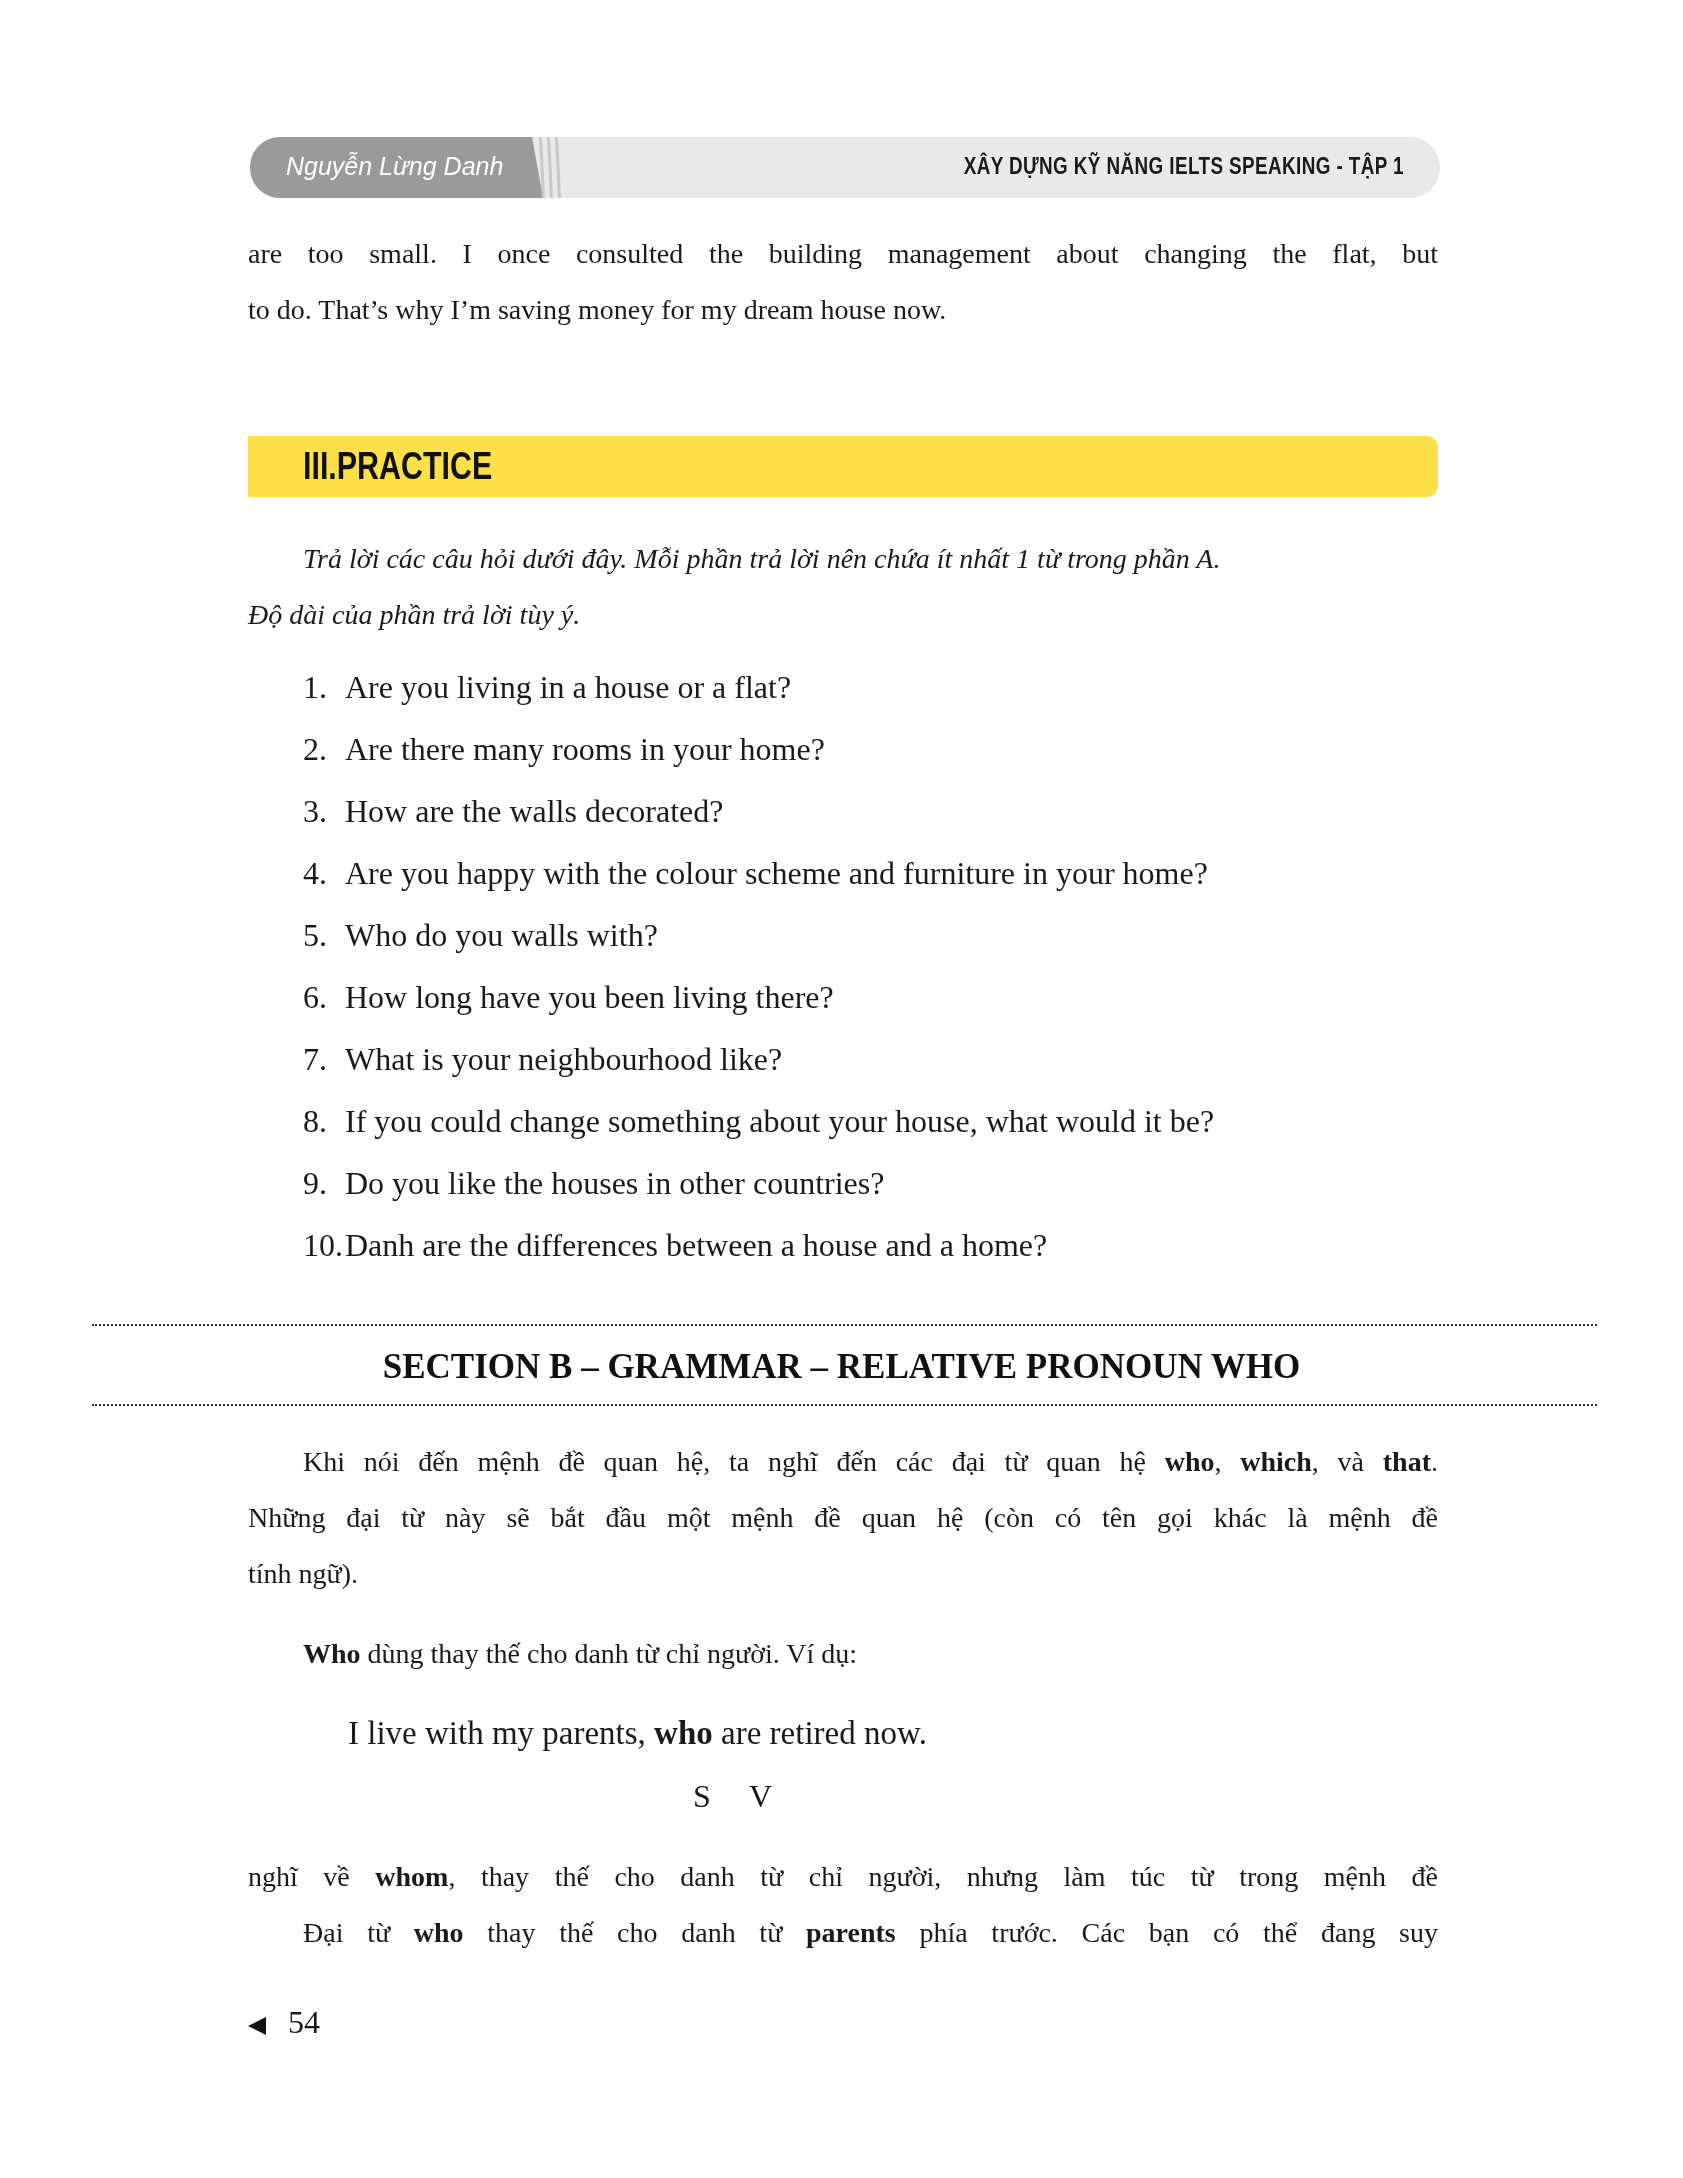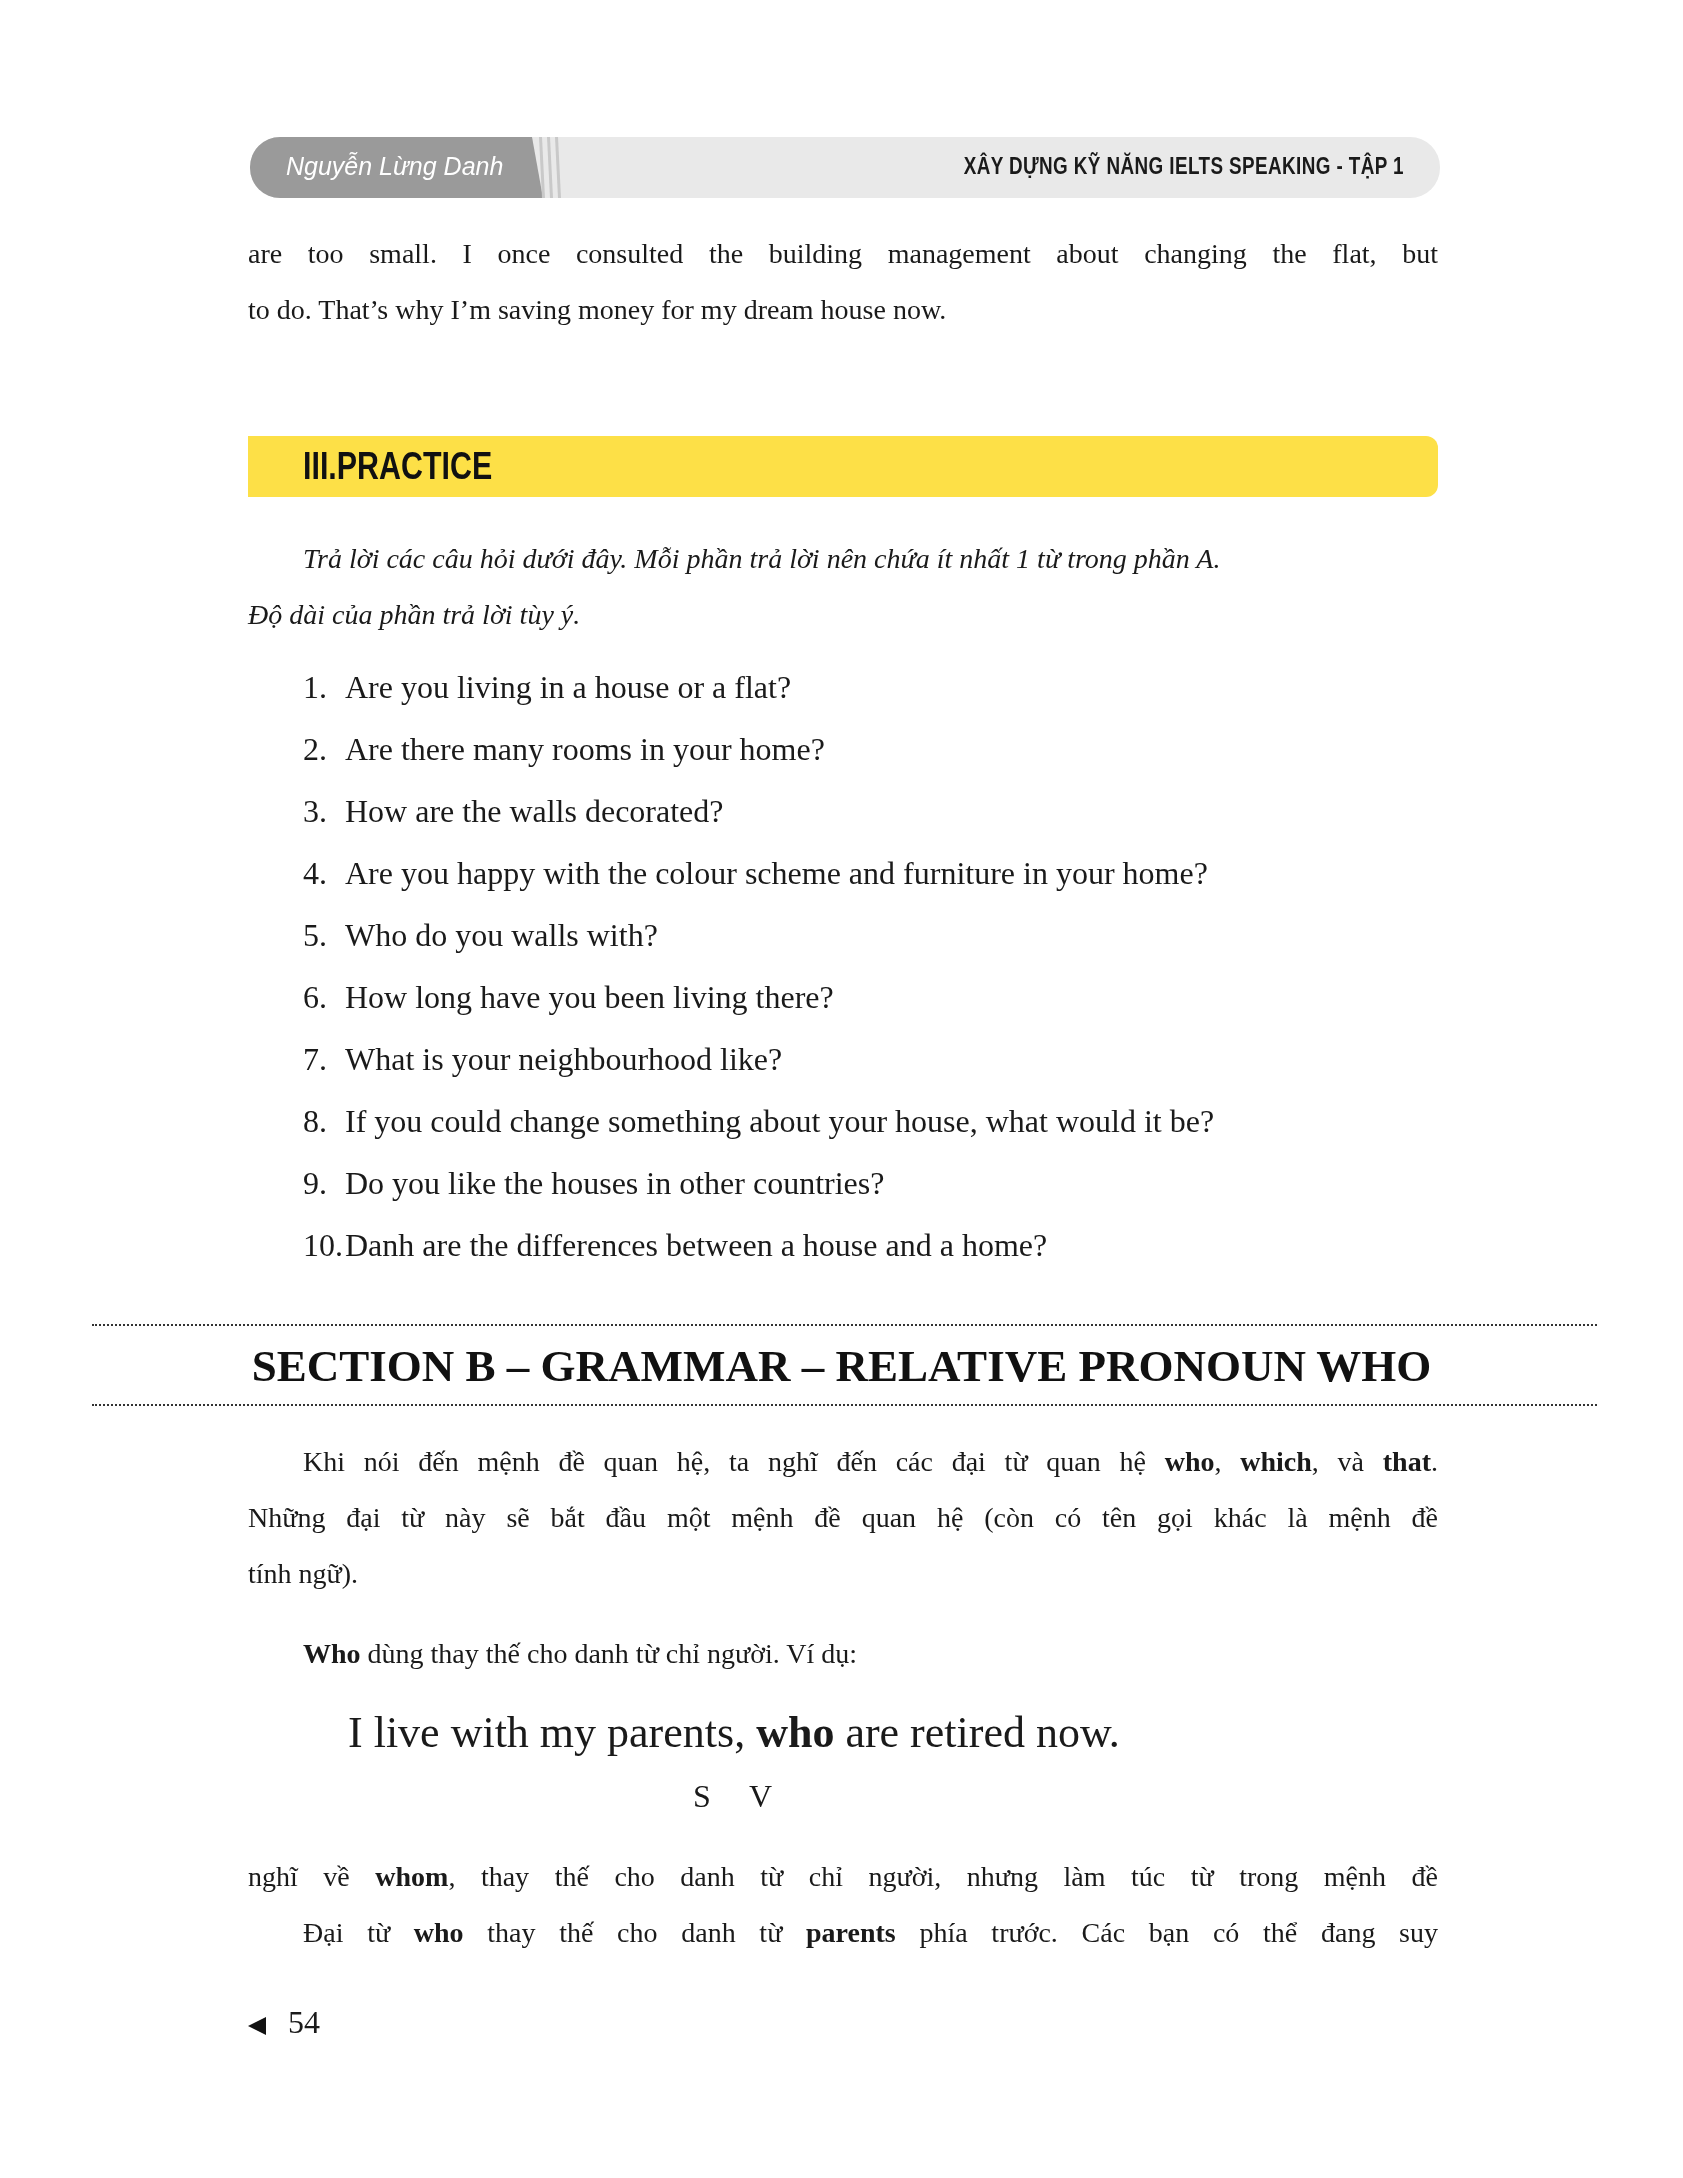--- a/index.html
+++ b/index.html
@@ -26,23 +26,23 @@
   .section-band .title { position: absolute; left: 55px; top: 0; line-height: 61px;
          font-family: "Liberation Sans", sans-serif; font-weight: bold; font-size: 38px;
          transform: scaleX(0.8); transform-origin: left center; color: #111; }
   .italic { font-style: italic; }
   .qlist { position: absolute; left: 303px; top: 656px; width: 1089px; font-size: 32px; }
   .qlist .q { height: 62px; line-height: 62px; white-space: nowrap; }
   .qlist .num { display: inline-block; width: 42px; }
   .dotted { position: absolute; left: 92px; width: 1505px; height: 0;
          border-top: 2px dotted #333; }
   .section-b { position: absolute; left: 0; width: 1683px; top: 1337px; text-align: center;
-         font-weight: bold; font-size: 45px; line-height: 59px; color: #111; }
+         font-weight: bold; font-size: 35px; line-height: 59px; color: #111; }
   b { font-weight: bold; }
-  .example { position: absolute; left: 348px; top: 1705px; font-size: 44px; line-height: 56px; white-space: nowrap; }
+  .example { position: absolute; left: 348px; top: 1705px; font-size: 33px; line-height: 56px; white-space: nowrap; }
   .sv { position: absolute; top: 1768px; font-size: 32px; line-height: 56px; }
   .page-num { position: absolute; left: 248px; top: 1998px; font-size: 32px; line-height: 48px; }
   .page-num .arrow { display: inline-block; width: 0; height: 0; border-top: 9px solid transparent;
          border-bottom: 9px solid transparent; border-right: 18px solid #111; vertical-align: middle; margin-right: 22px; }
 </style>
 </head>
 <body>
 
 <div class="header">
   <div class="right-bar"></div>

